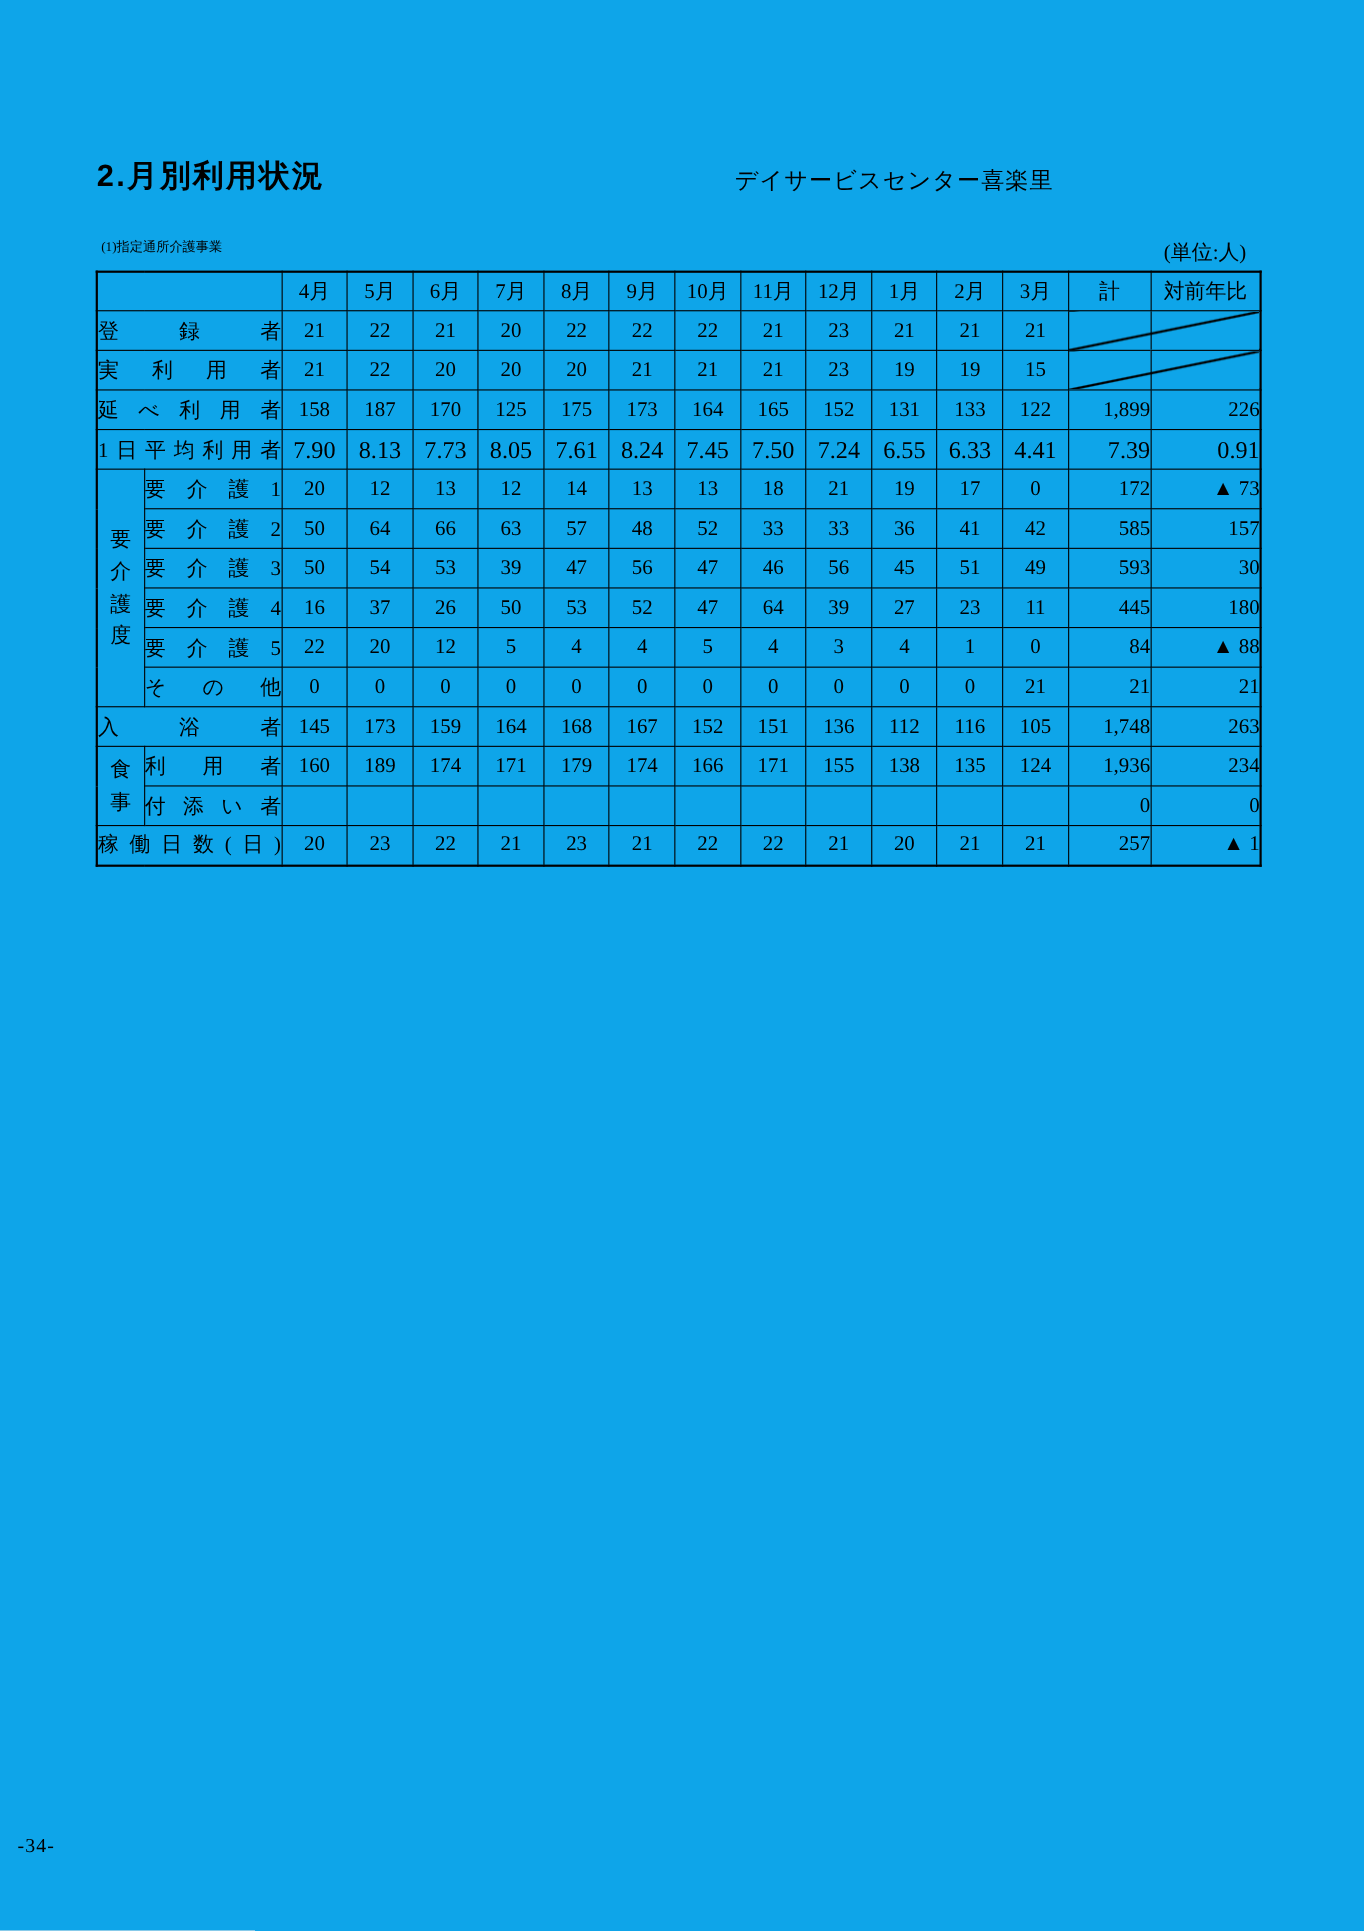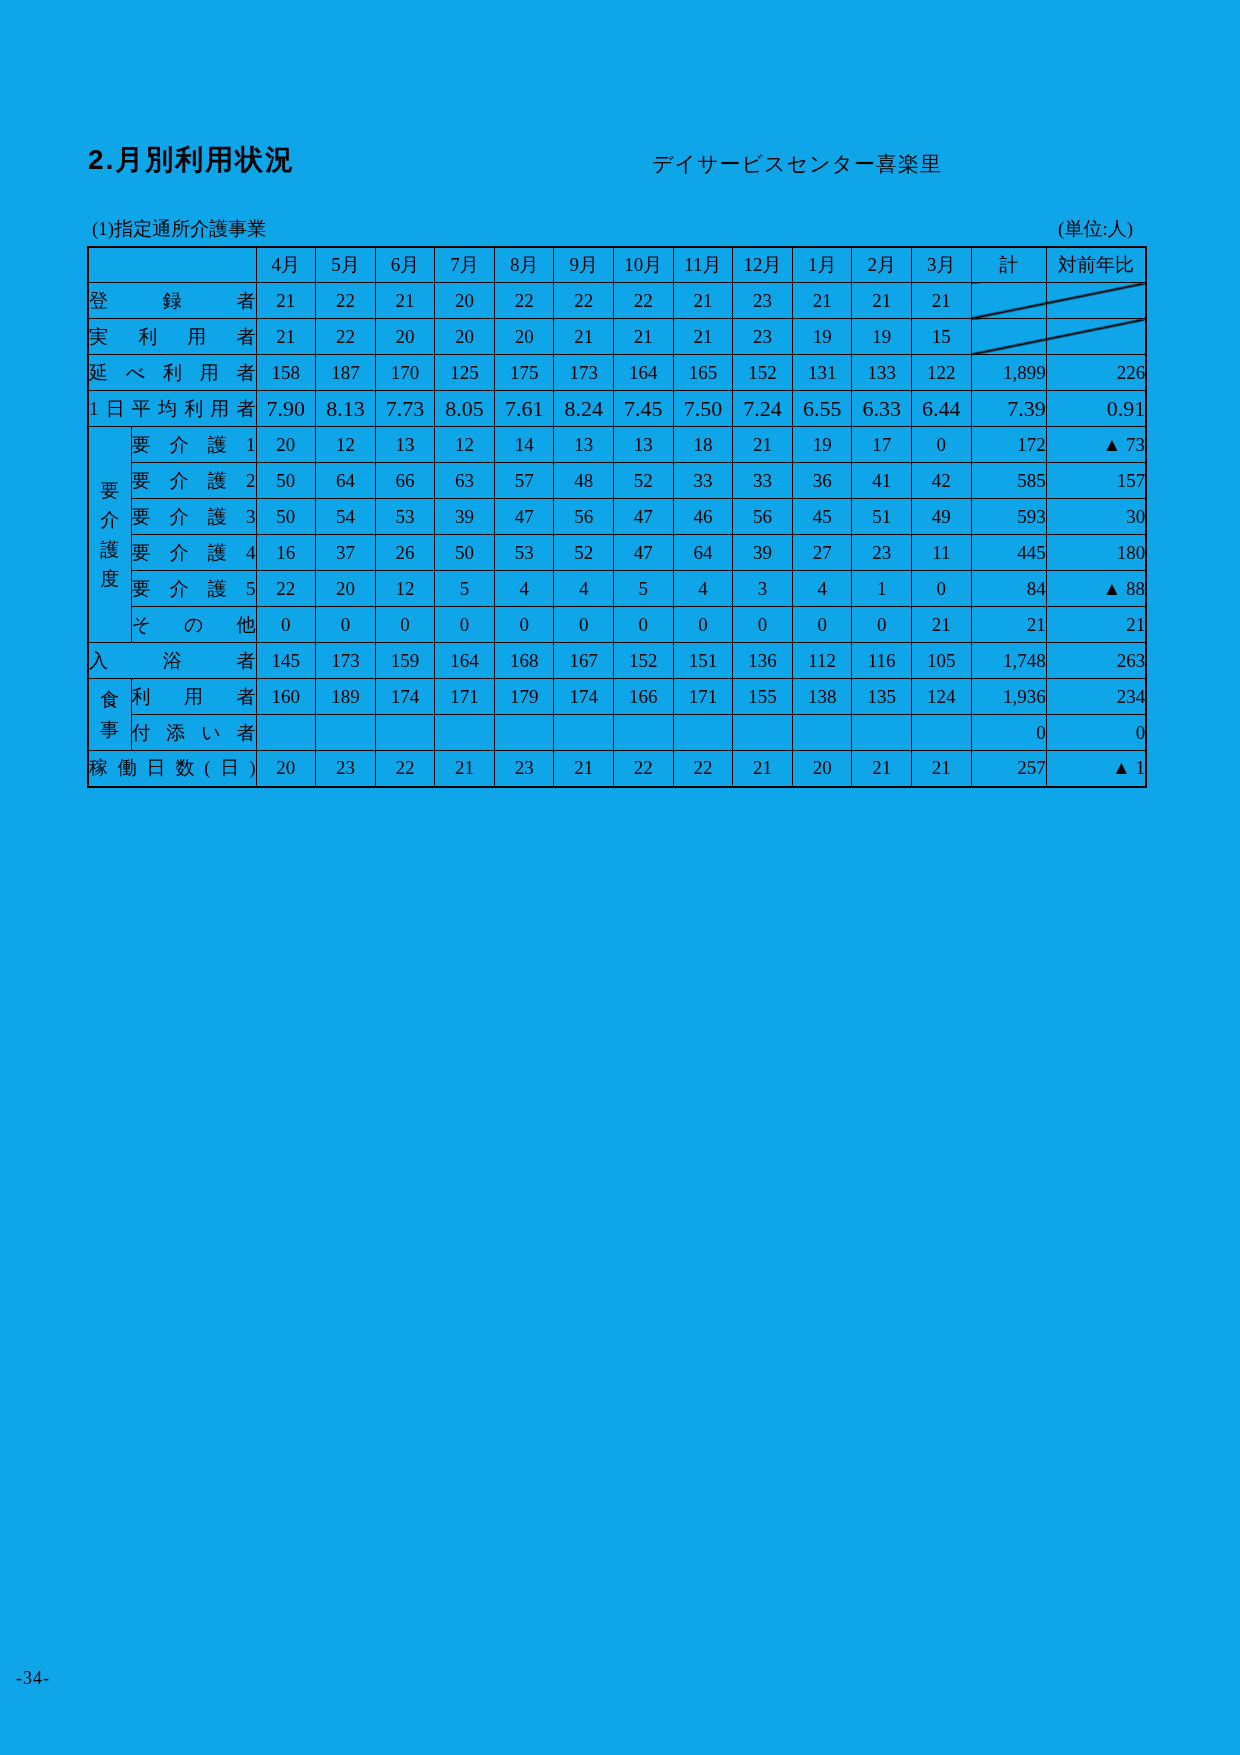--- a/index.html
+++ b/index.html
@@ -7,25 +7,25 @@
     position:relative;width:1240px;height:1755px;background:#0ea5e9;
     color:#000;font-family:"Liberation Serif","DejaVu Serif",serif;
     margin:0 auto;overflow:hidden;
   }
   .sans{font-family:"Liberation Sans","DejaVu Sans",sans-serif;}
   .page-title{
     position:absolute;left:88px;top:141px;font-size:28px;font-weight:bold;
     letter-spacing:2px;white-space:nowrap;
   }
   .facility{
-    position:absolute;left:652px;top:150px;font-size:21px;font-weight:normal;
+    position:absolute;left:668px;top:150px;font-size:21px;font-weight:normal;
     letter-spacing:1px;white-space:nowrap;
   }
   .section-heading{
-    position:absolute;left:92px;top:216px;font-size:19px;white-space:nowrap;
+    position:absolute;left:92px;top:216px;font-size:12px;white-space:nowrap;
   }
   .unit-note{
     position:absolute;right:107px;top:216px;font-size:19px;white-space:nowrap;
   }
   table.usage{
     position:absolute;left:87px;top:246px;width:1058px;
     border-collapse:collapse;table-layout:fixed;
     border:2px solid #000;
   }
   table.usage td,table.usage th{
@@ -168,21 +168,21 @@
           <td class="m">8.13</td>
           <td class="m">7.73</td>
           <td class="m">8.05</td>
           <td class="m">7.61</td>
           <td class="m">8.24</td>
           <td class="m">7.45</td>
           <td class="m">7.50</td>
           <td class="m">7.24</td>
           <td class="m">6.55</td>
           <td class="m">6.33</td>
-          <td class="m">6.44</td>
+          <td class="m">4.41</td>
           <td class="total">7.39</td>
           <td class="yoy">0.91</td>
         </tr>
         <tr>
           <td class="group" rowspan="6">
             <div class="vstack">
               <span>要</span>
               <span>介</span>
               <span>護</span>
               <span>度</span>

